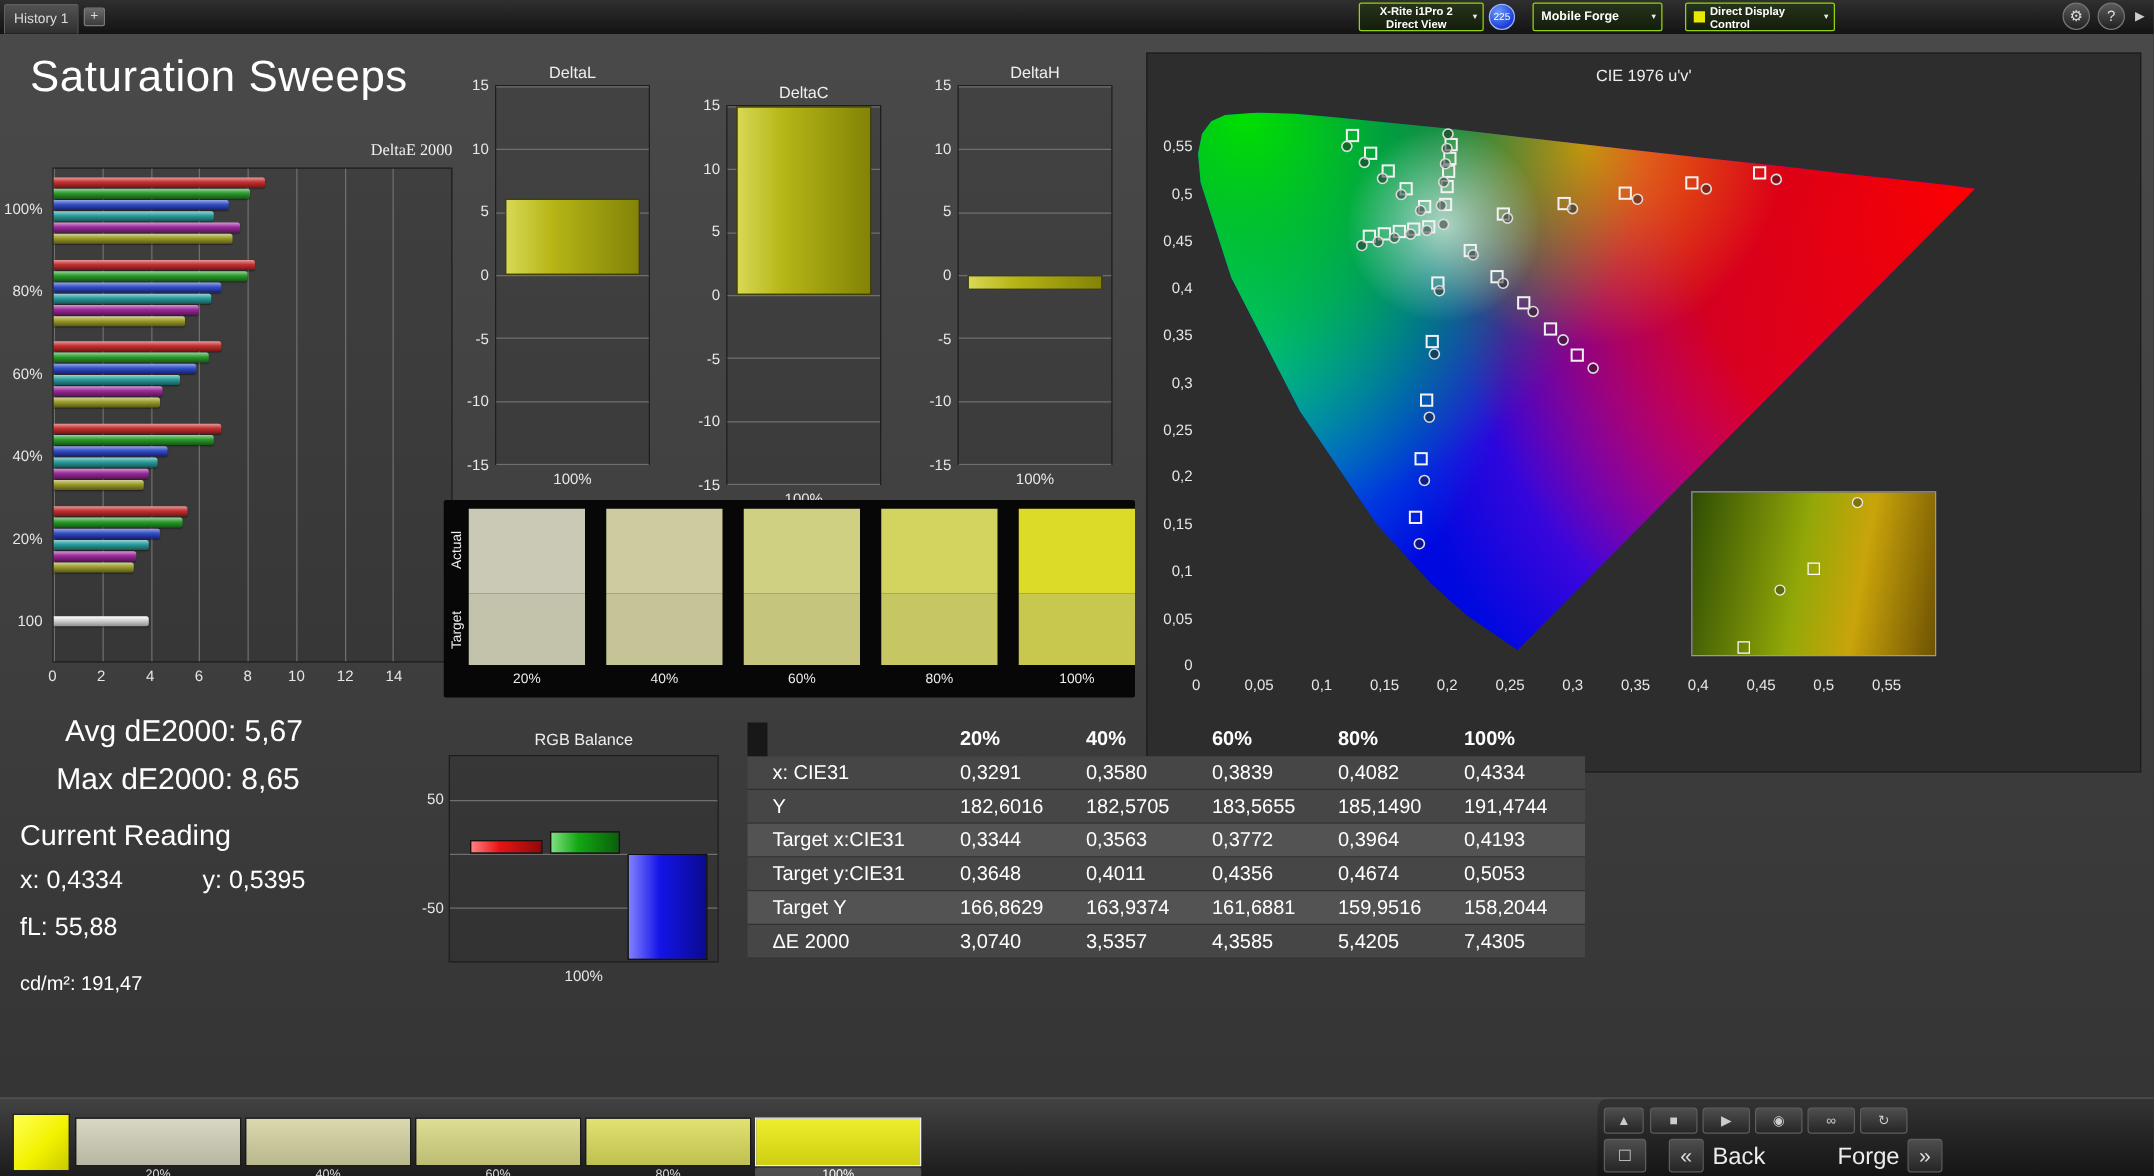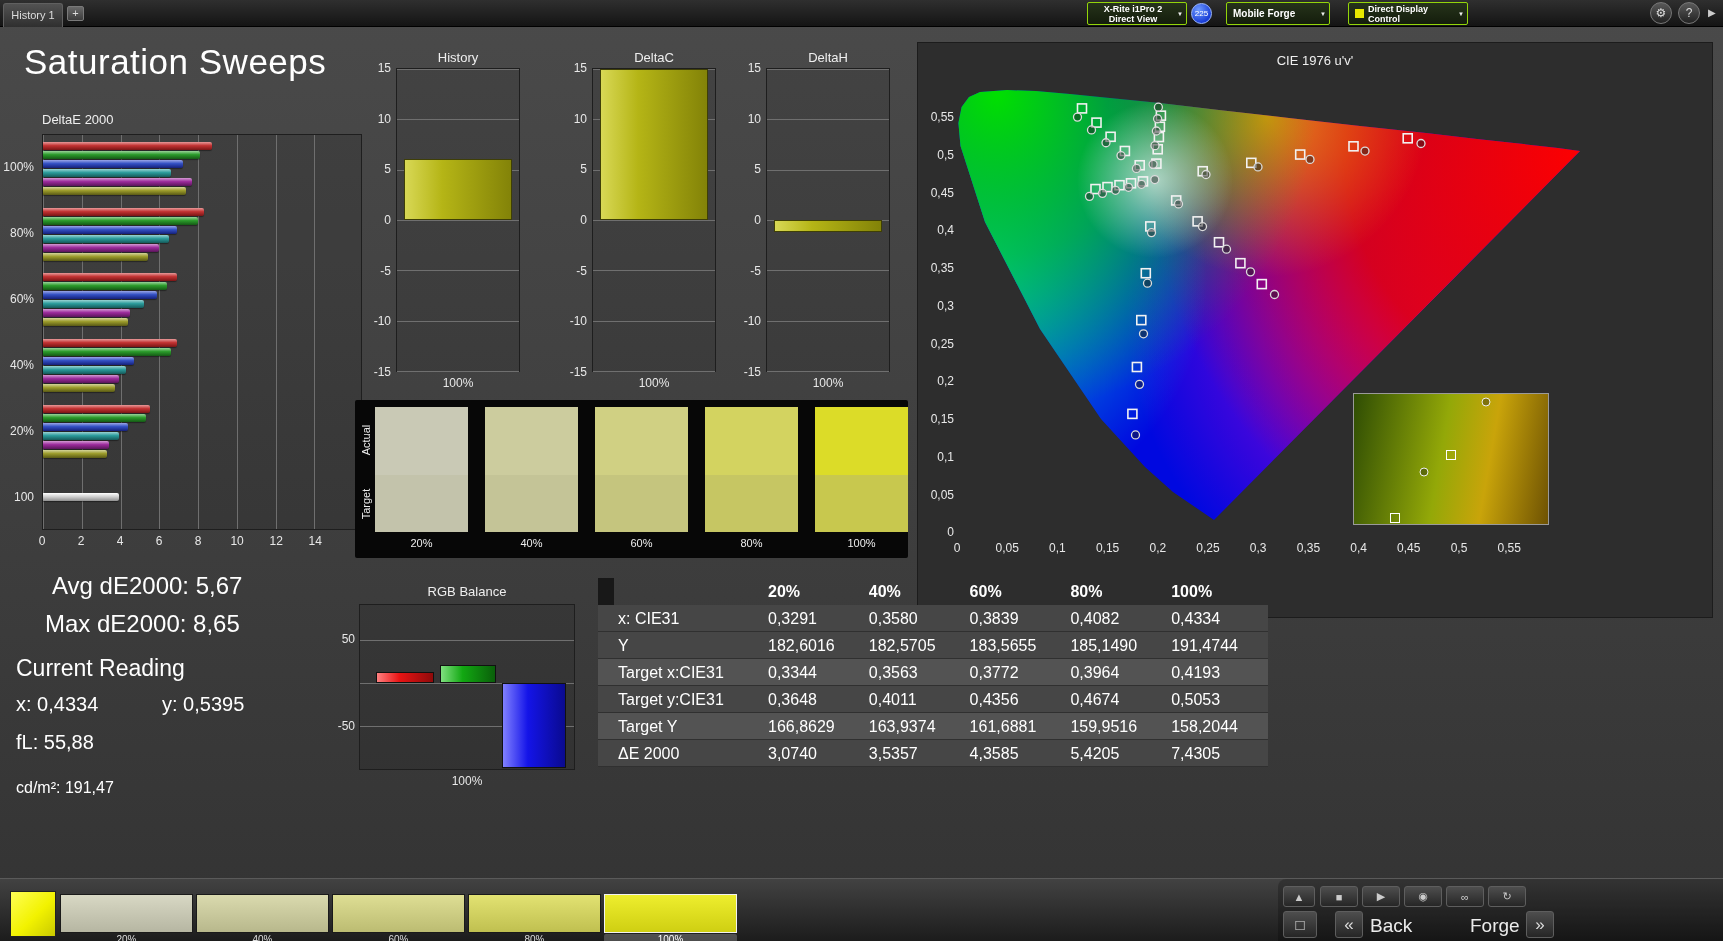--- a/index.html
+++ b/index.html
@@ -21,21 +21,21 @@
   .yellowdot{width:9px;height:9px;background:#e8e800;margin-right:4px;flex:none;}
   .roundbtn{position:absolute;top:2px;width:22px;height:22px;border-radius:50%;background:linear-gradient(#5a5a5a,#222);border:1px solid #777;color:#ddd;font-size:12px;display:flex;align-items:center;justify-content:center;cursor:pointer;}
   .tb-gear{left:1650px;}
   .tb-help{left:1678px;}
   .tb-next{position:absolute;left:1708px;top:7px;color:#ccc;font-size:10px;cursor:pointer;}
 
   .page-title{position:absolute;left:24px;top:42px;font-size:35px;color:#fff;letter-spacing:.5px;}
 
   
   .dechart{position:absolute;left:2px;top:112px;width:368px;height:448px;}
-  .dechart .ctitle{position:absolute;left:40px;width:320px;top:0;text-align:left;font-size:13px;color:#efefef;}
+  .dechart .ctitle{position:absolute;left:40px;width:320px;top:0;text-align:right;font-size:13px;color:#efefef;font-family:Liberation Serif, serif;}
   .de-ylabels{position:absolute;left:0;top:22px;width:36px;height:396px;display:flex;flex-direction:column;}
   .de-ylab{flex:1;display:flex;align-items:center;justify-content:flex-end;padding-right:4px;font-size:12px;color:#e8e8e8;}
   .de-plot{position:absolute;left:40px;top:22px;width:320px;height:396px;border:1px solid #1e1e1e;background:rgba(0,0,0,.10);display:flex;flex-direction:column;}
   .vgrid{position:absolute;top:0;bottom:0;width:1px;background:#6f6f6f;}
   .de-row{flex:1;position:relative;display:flex;flex-direction:column;justify-content:center;z-index:2;}
   .bar{height:8px;margin-top:1px;border-radius:0 2px 2px 0;box-shadow:0 1px 1px rgba(0,0,0,.4);}
   .bar-red{background:linear-gradient(180deg,#e89a9a,#c23333 45%,#7a1515);}
   .bar-green{background:linear-gradient(180deg,#9ad49a,#2b9b2b 45%,#155915);}
   .bar-blue{background:linear-gradient(180deg,#9aa6e8,#3350c3 45%,#15207a);}
   .bar-cyan{background:linear-gradient(180deg,#9ad4d4,#2b9b9b 45%,#155959);}
@@ -228,21 +228,21 @@
         <span class="xlab" style="left: 36.5854%;">6</span>
         <span class="xlab" style="left: 48.7805%;">8</span>
         <span class="xlab" style="left: 60.9756%;">10</span>
         <span class="xlab" style="left: 73.1707%;">12</span>
         <span class="xlab" style="left: 85.3659%;">14</span>
       </div>
   </div>
 
   <div id="delta-charts">
       <div class="dchart" style="left: 0px;">
-        <div class="ctitle">History</div>
+        <div class="ctitle">DeltaL</div>
         <div class="d-ylabels">
           <span class="d-ylab" style="top: 0px;">15</span>
           <span class="d-ylab" style="top: 50.6667px;">10</span>
           <span class="d-ylab" style="top: 101.333px;">5</span>
           <span class="d-ylab" style="top: 152px;">0</span>
           <span class="d-ylab" style="top: 202.667px;">-5</span>
           <span class="d-ylab" style="top: 253.333px;">-10</span>
           <span class="d-ylab" style="top: 304px;">-15</span>
         </div>
         <div class="d-plot">
@@ -250,21 +250,21 @@
           <div class="hgrid" style="top: 16.6667%;"></div>
           <div class="hgrid" style="top: 33.3333%;"></div>
           <div class="hgrid" style="top: 50%;"></div>
           <div class="hgrid" style="top: 66.6667%;"></div>
           <div class="hgrid" style="top: 83.3333%;"></div>
           <div class="hgrid" style="top: 100%;"></div>
           <div class="vbar" style="top: 29.6667%; height: 20.3333%;"></div>
         </div>
         <div class="d-xlab">100%</div>
       </div>
-      <div class="dchart" style="left: 196px;">
+      <div class="dchart" style="left: 185px; margin-top: 16px;">
         <div class="ctitle">DeltaC</div>
         <div class="d-ylabels">
           <span class="d-ylab" style="top: 0px;">15</span>
           <span class="d-ylab" style="top: 50.6667px;">10</span>
           <span class="d-ylab" style="top: 101.333px;">5</span>
           <span class="d-ylab" style="top: 152px;">0</span>
           <span class="d-ylab" style="top: 202.667px;">-5</span>
           <span class="d-ylab" style="top: 253.333px;">-10</span>
           <span class="d-ylab" style="top: 304px;">-15</span>
         </div>

